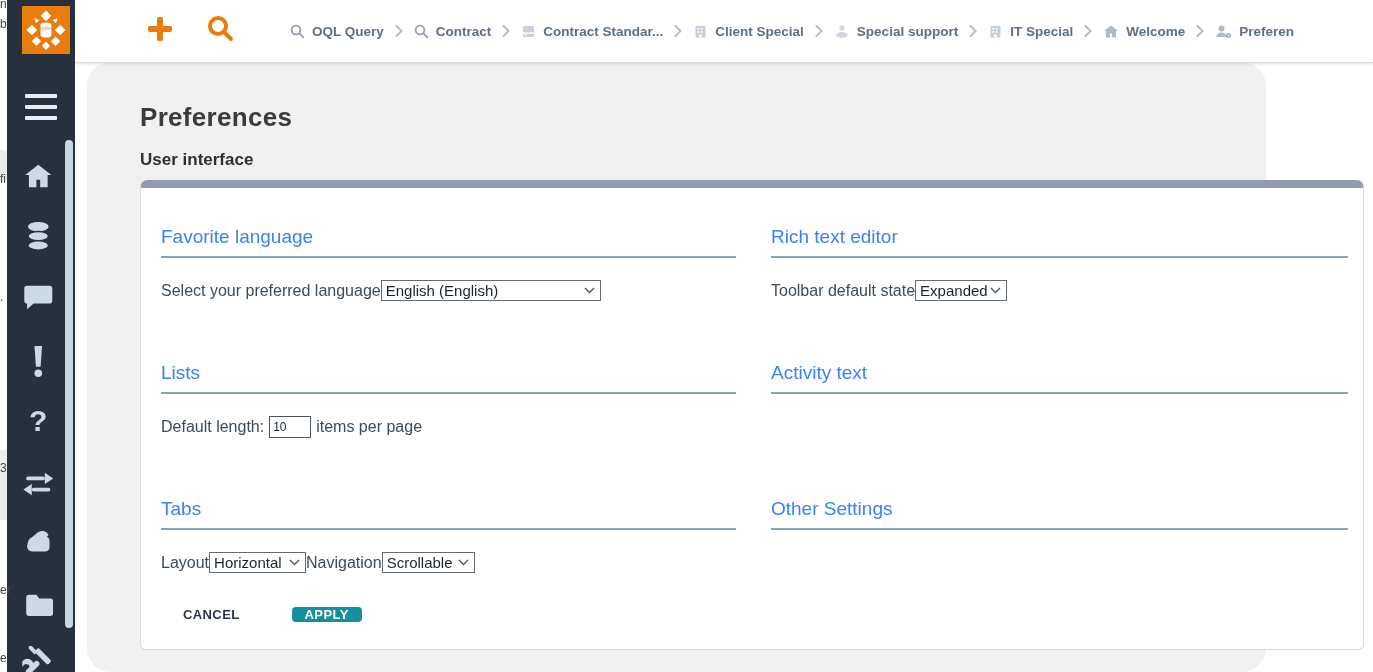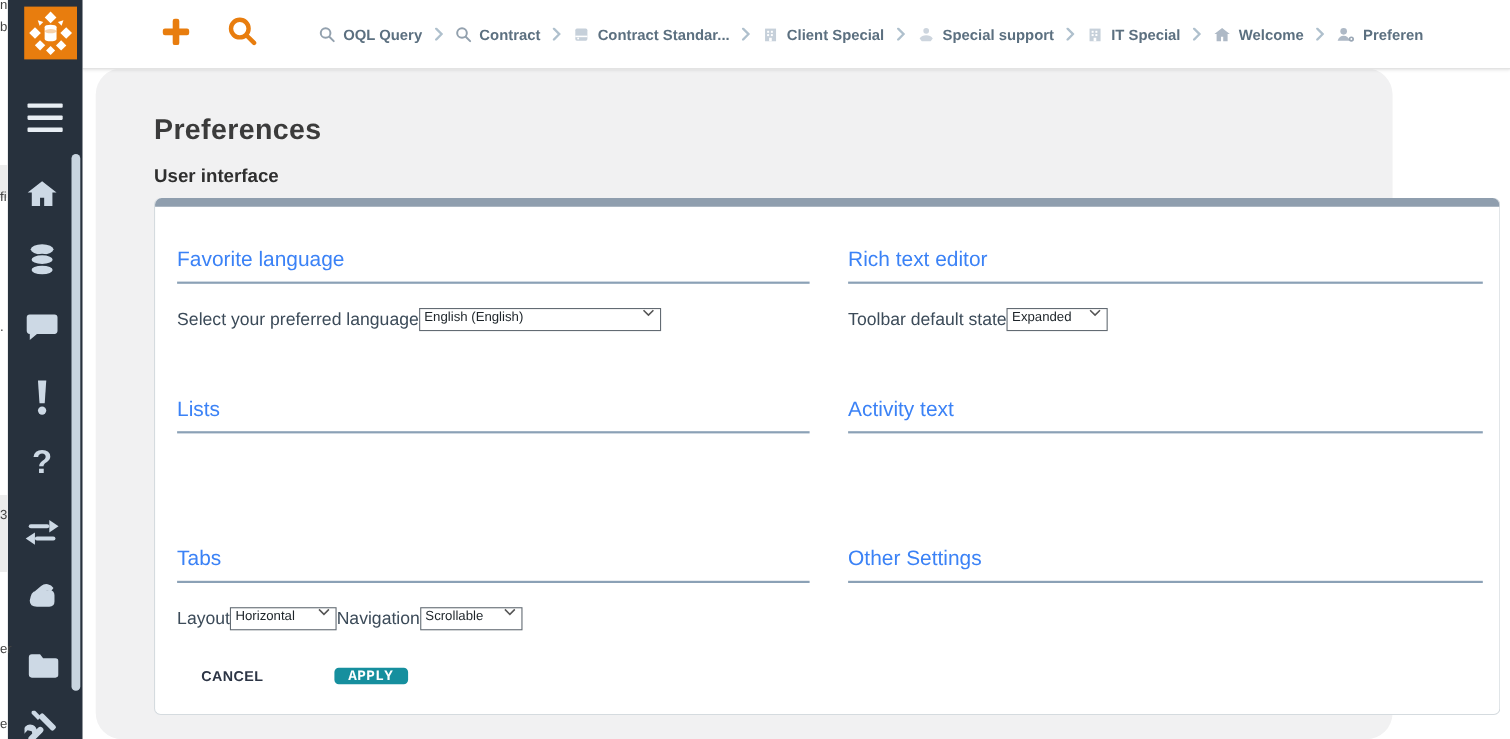--- a/index.html
+++ b/index.html
@@ -39,29 +39,29 @@
   .panel-bar{height:8px;background:#8f9eae;border-radius:6px 6px 0 0;}
   .panel-body{padding:36px 0 0 20px;display:grid;grid-template-columns:575px 577px;column-gap:35px;}
 
   .sect{margin-bottom:56px;height:80px;}
   .sect h3{margin:0;font-size:19px;font-weight:400;color:#3b82f6;line-height:26px;display:inline-block;}
   .sect h3 span{position:relative;display:inline-block;}
   .sect h3 span.hl::before{content:"";position:absolute;left:-6px;right:-7px;top:-2px;bottom:-2px;background:#f7e31d;transform:rotate(-0.8deg);z-index:-1;}
   .rule{margin-top:6px;height:2px;background:#8ba1b6;}
   .ctl{margin-top:22px;display:flex;align-items:center;font-size:16px;color:#3c4b59;}
 
-  .selbox{display:inline-flex;justify-content:space-between;box-sizing:border-box;height:21px;border:1px solid #636b73;background:#fff;padding:0 5px 0 4px;font-size:12px;color:#1d2429;cursor:pointer;}
+  .selbox{display:inline-flex;align-items:center;justify-content:space-between;box-sizing:border-box;height:21px;border:1px solid #636b73;background:#fff;padding:0 5px 0 4px;font-size:15px;color:#1d2429;cursor:pointer;}
   .txtin{box-sizing:border-box;width:42px;height:22px;border:1px solid #4c555e;font-size:12px;color:#1d2429;padding:0 3px;font-family:"Liberation Sans",sans-serif;}
   .cb{box-sizing:border-box;width:14px;height:14px;border:1.6px solid #2f3a44;background:#fff;position:relative;cursor:pointer;flex:none;}
   .cb.checked::after{content:"";position:absolute;left:2px;top:1px;width:7px;height:4px;border-left:2px solid #2f3a44;border-bottom:2px solid #2f3a44;transform:rotate(-48deg);}
   .gap5{width:5px;flex:none;}
 
   .btn-row{grid-column:1 / span 2;display:flex;align-items:center;margin-top:-36px;gap:35px;}
   .btn-cancel{margin-left:10px;background:none;border:none;font-family:"Liberation Sans",sans-serif;font-size:13px;font-weight:700;letter-spacing:.4px;color:#2c3545;cursor:pointer;padding:8px 12px;}
-  .btn-apply{margin-left:17px;background:#168f9e;border:none;border-radius:4px;color:#fff;font-family:Liberation Mono, monospace;font-size:13px;font-weight:700;letter-spacing:.4px;padding:0 13px;cursor:pointer;}
+  .btn-apply{margin-left:5px;background:#168f9e;border:none;border-radius:4px;color:#fff;font-family:Liberation Sans, sans-serif;font-size:13px;font-weight:700;letter-spacing:.4px;padding:0 13px;cursor:pointer;}
 </style>
 </head>
 <body>
 
 <div class="screen">
 
   <div class="edge-strip">
     <div class="gray" style="top:150px;height:30px;"></div>
     <div class="gray" style="top:450px;height:70px;"></div>
     <span style="top:-3px">n</span>
@@ -321,20 +321,27 @@
               <svg width="11" height="7" viewBox="0 0 11 7">
                   <path d="M1 1 l4.5 4.5 L10 1" fill="none" stroke="#555" stroke-width="1.4"></path>
                 </svg>
             </span>
           </div>
         </div>
 
         <div class="sect">
           <h3><span>Lists</span></h3>
           <div class="rule"></div>
+          <div class="ctl">
+            <span>Default length:</span>
+            <span class="gap5"></span>
+            <input class="txtin" type="text" value="10" style="">
+            <span class="gap5"></span>
+            <span>items per page</span>
+          </div>
         </div>
 
         <div class="sect">
           <h3><span class="hl">Activity text</span></h3>
           <div class="rule"></div>
         </div>
 
         <div class="sect">
           <h3><span class="hl">Tabs</span></h3>
           <div class="rule"></div>

